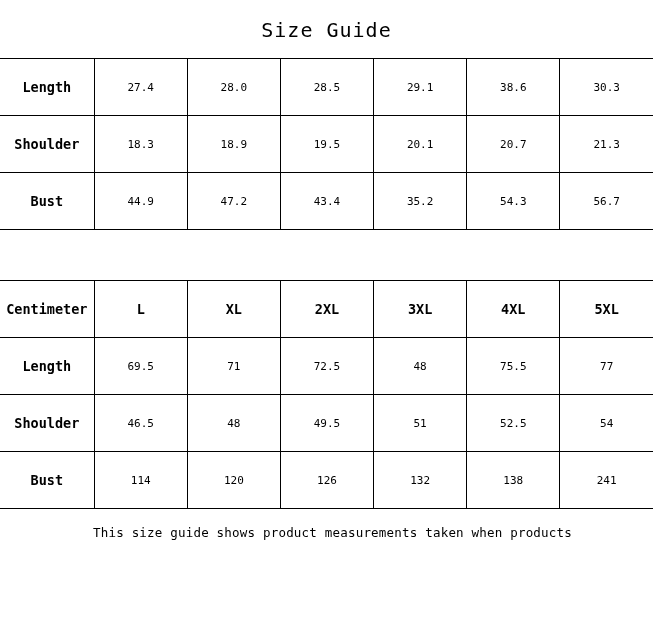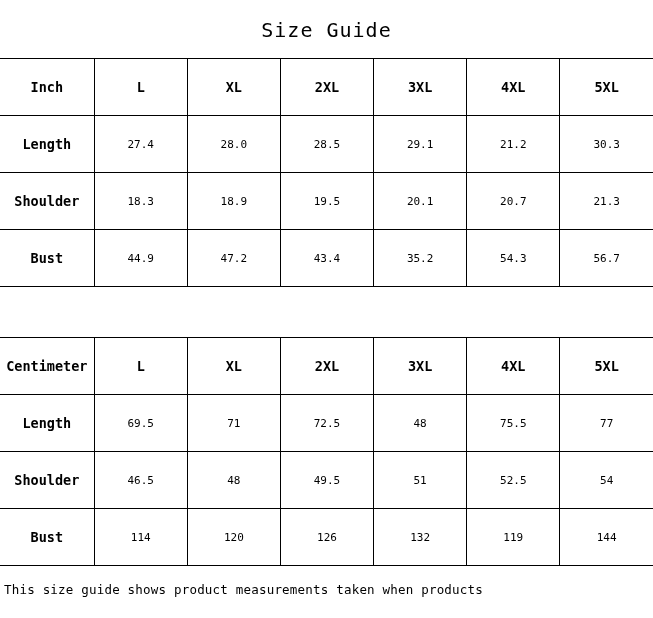--- a/index.html
+++ b/index.html
@@ -52,21 +52,22 @@
   
   table.size-table tr td:first-child { border-left: none; }
   table.size-table tr td:last-child { border-right: none; }
 
   .gap {
     height: 50px;
     width: 653px;
     background: #ffffff;
   }
   .footer {
-    padding: 14px 18px 0 4px;
+    padding: 14px 18px 0 30px;
+    text-align: center;
     font-size: 12.5px;
     line-height: 1.55;
     letter-spacing: 0.2px;
   }
   .footer .line {
     display: block;
   }
 </style>
 </head>
 <body>
@@ -80,35 +81,26 @@
       <col class="c0">
         <col class="cx">
         <col class="cx">
         <col class="cx">
         <col class="cx">
         <col class="cx">
         <col class="cx">
     </colgroup>
     <tbody>
       <tr>
-        <td>Inch</td>
-        <td>L</td>
-        <td>XL</td>
-        <td>2XL</td>
-        <td>3XL</td>
-        <td>4XL</td>
-        <td>5XL</td>
-      </tr>
-      <tr>
         <td>Length</td>
         <td class="val">27.4</td>
         <td class="val">28.0</td>
         <td class="val">28.5</td>
         <td class="val">29.1</td>
-        <td class="val">21.2</td>
+        <td class="val">38.6</td>
         <td class="val">30.3</td>
       </tr>
       <tr>
         <td>Shoulder</td>
         <td class="val">18.3</td>
         <td class="val">18.9</td>
         <td class="val">19.5</td>
         <td class="val">20.1</td>
         <td class="val">20.7</td>
         <td class="val">21.3</td>
@@ -164,22 +156,22 @@
         <td class="val">51</td>
         <td class="val">52.5</td>
         <td class="val">54</td>
       </tr>
       <tr>
         <td>Bust</td>
         <td class="val">114</td>
         <td class="val">120</td>
         <td class="val">126</td>
         <td class="val">132</td>
-        <td class="val">119</td>
-        <td class="val">144</td>
+        <td class="val">138</td>
+        <td class="val">241</td>
       </tr>
     </tbody>
   </table>
 
   <div class="footer">
     <span class="line">This size guide shows product measurements taken when products</span>
   </div>
 
 </div>
 

